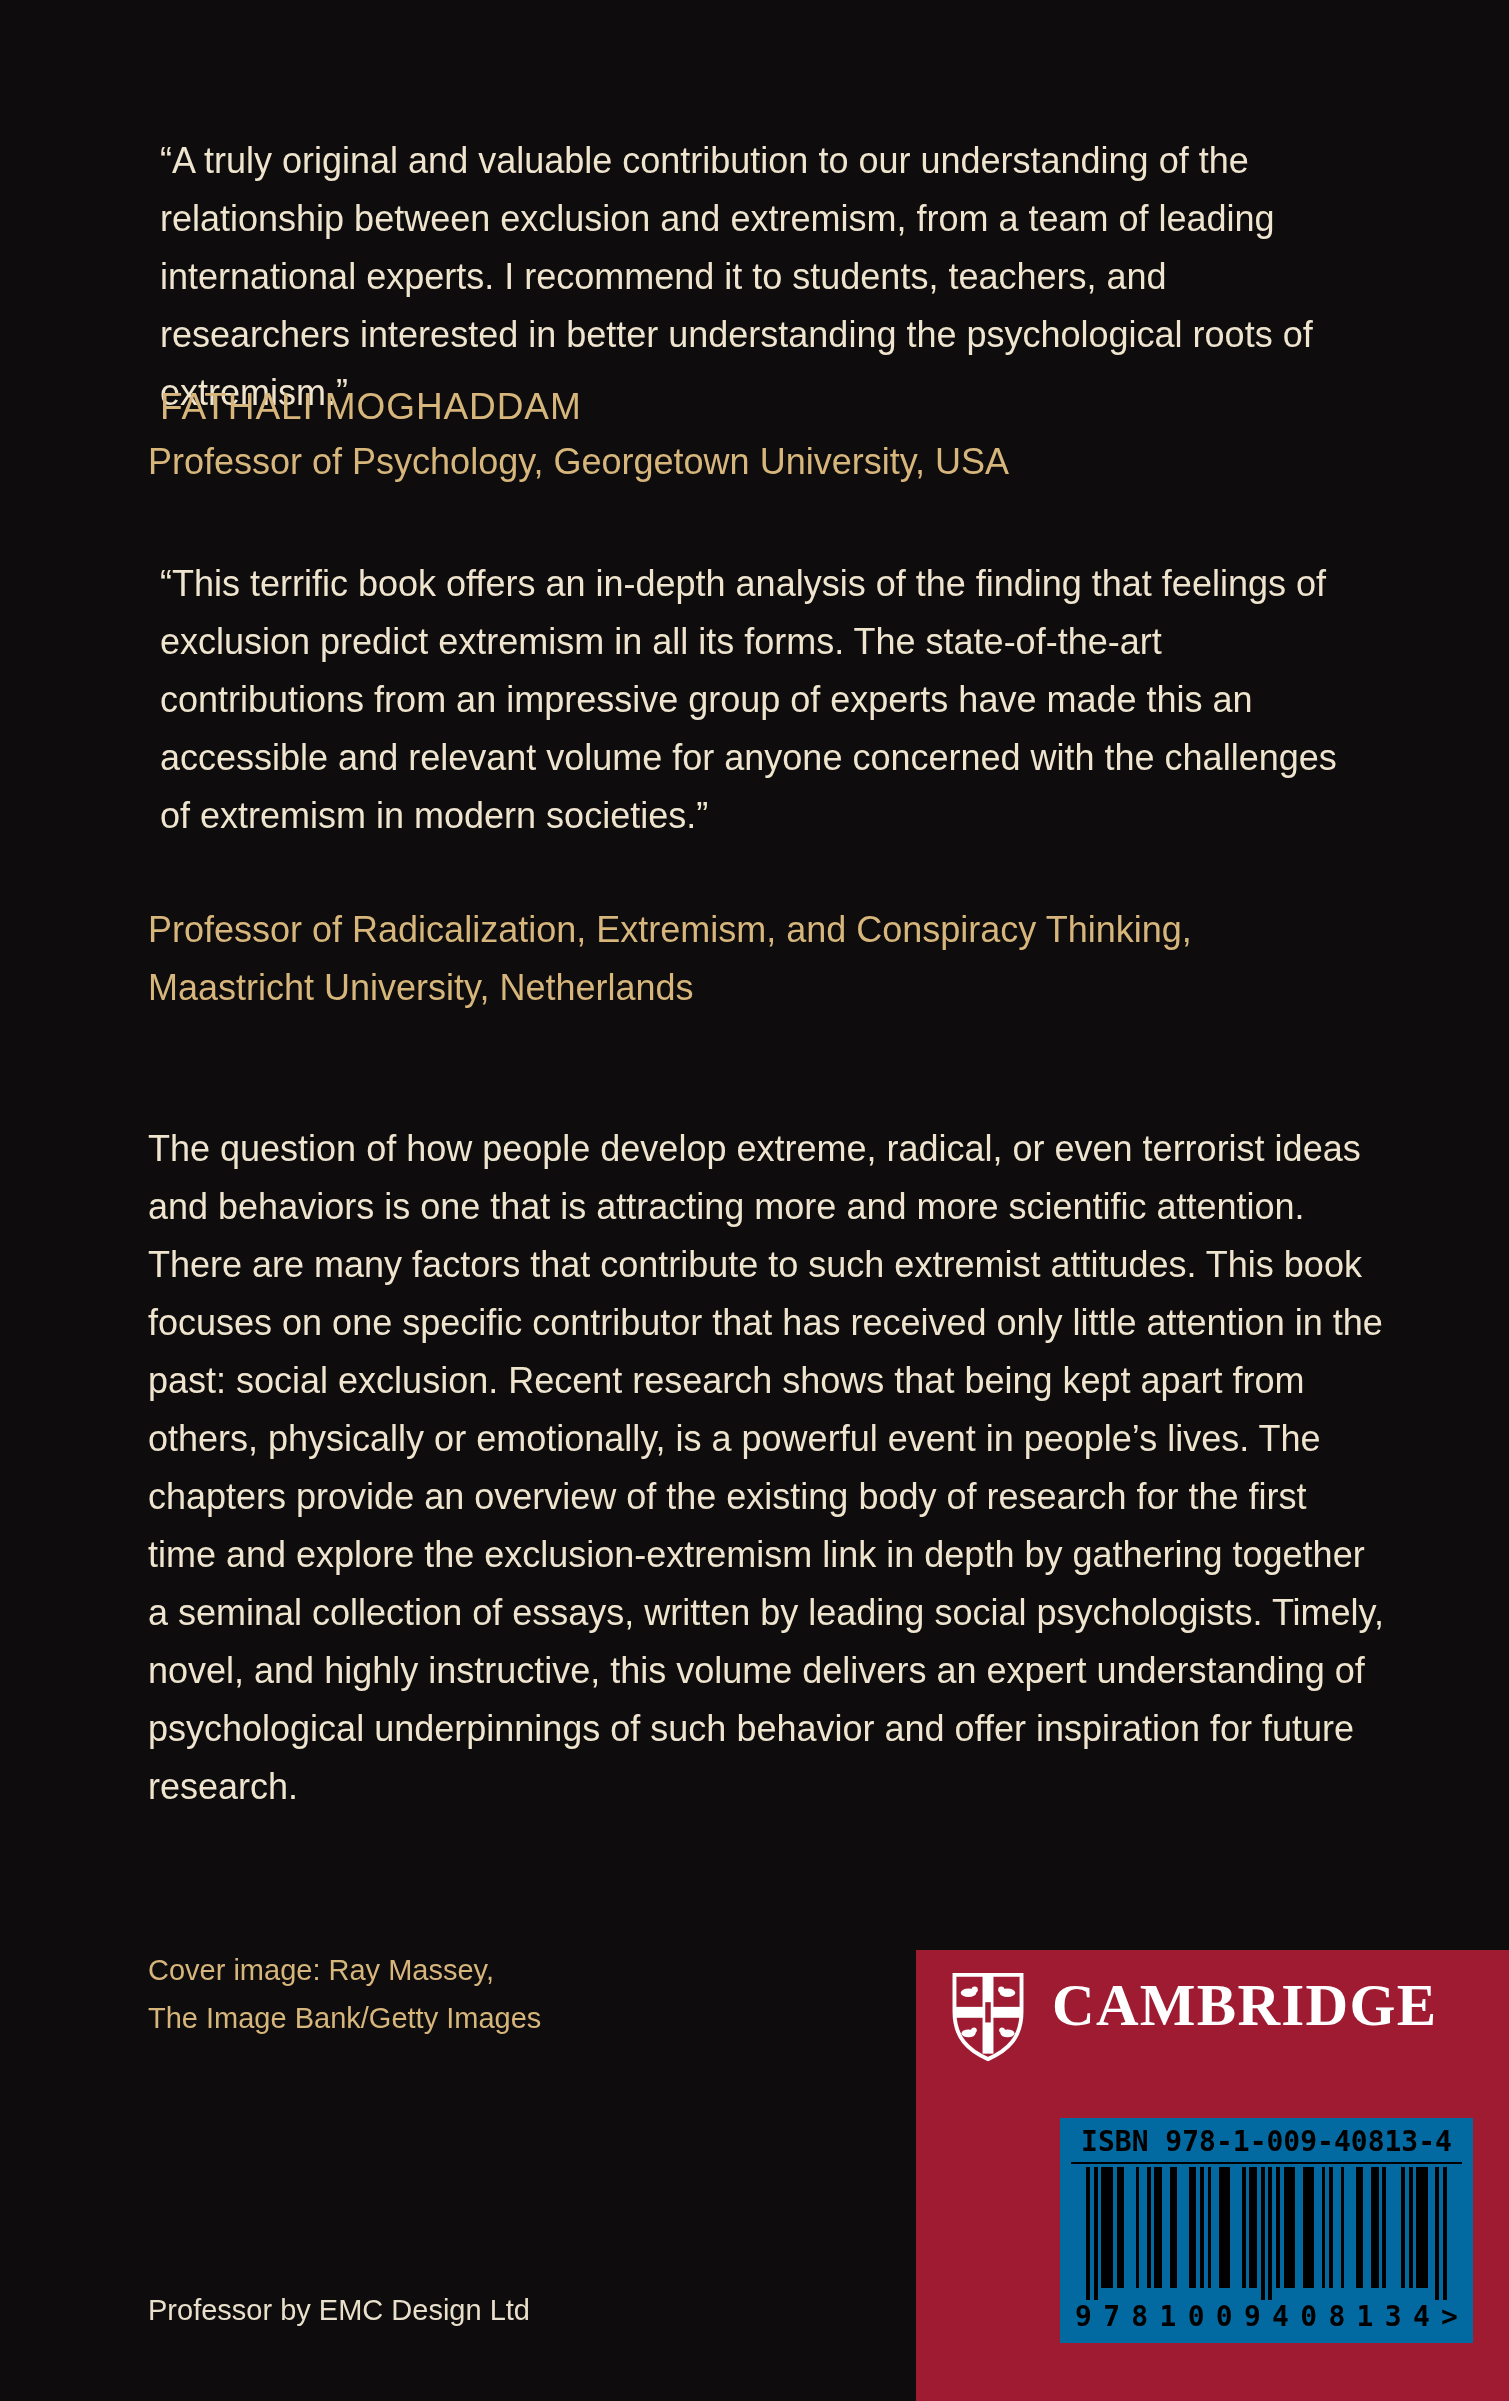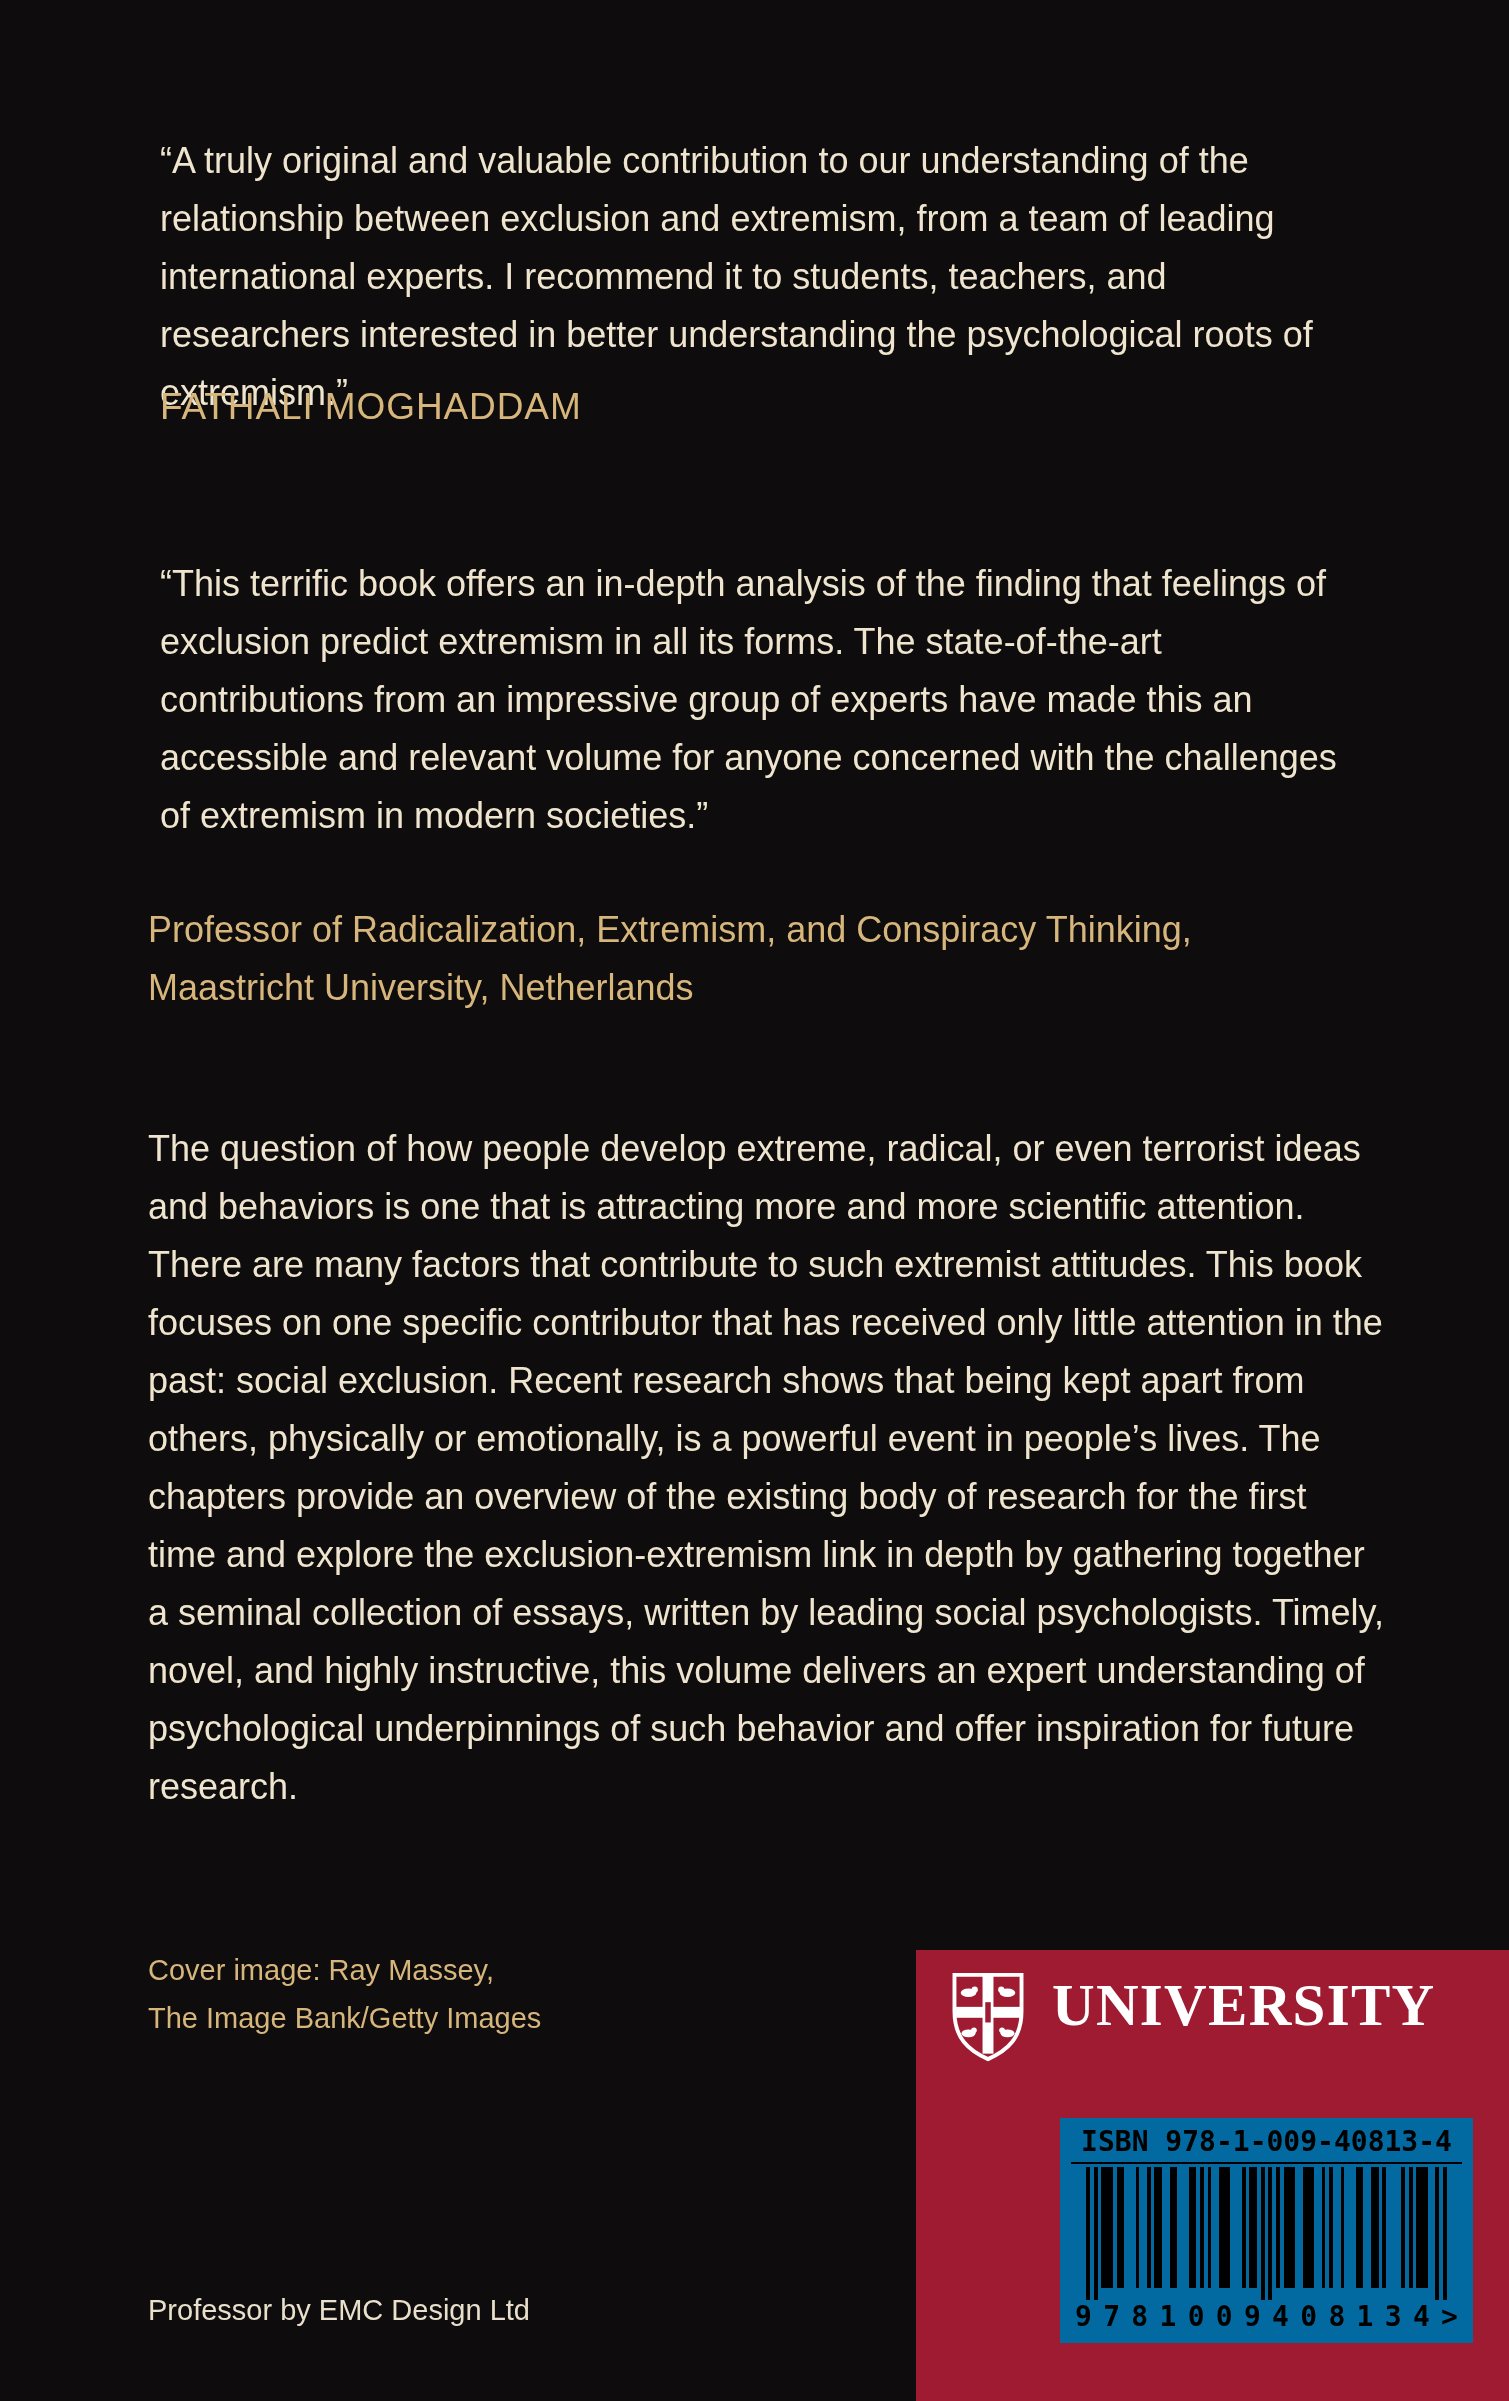--- a/index.html
+++ b/index.html
@@ -76,20 +76,21 @@
     font-size:28px;font-weight:700;line-height:30px;margin-top:0px;
   }
 </style>
 </head>
 <body style="background: rgb(15, 12, 13);">
 
 <div class="cover">
 
   <p class="quote abs" style="top:120px">“A truly original and valuable contribution to our understanding of the relationship between exclusion and extremism, from a team of leading international experts. I recommend it to students, teachers, and researchers interested in better understanding the psychological roots of extremism.”</p>
   <p class="attrib-name abs" style="top:374px">FATHALI MOGHADDAM</p>
+  <p class="attrib-role abs" style="top:433px">Professor of Psychology, Georgetown University, USA</p>
 
   <p class="quote abs" style="top:543px">“This terrific book offers an in-depth analysis of the finding that feelings of exclusion predict extremism in all its forms. The state-of-the-art contributions from an impressive group of experts have made this an accessible and relevant volume for anyone concerned with the challenges of extremism in modern societies.”</p>
   <p class="attrib-role abs" style="top:901px;width:1107px">Professor of Radicalization, Extremism, and Conspiracy Thinking, Maastricht University, Netherlands</p>
 
   <p class="description abs" style="top:1120px">The question of how people develop extreme, radical, or even terrorist ideas and behaviors is one that is attracting more and more scientific attention. There are many factors that contribute to such extremist attitudes. This book focuses on one specific contributor that has received only little attention in the past: social exclusion. Recent research shows that being kept apart from others, physically or emotionally, is a powerful event in people’s lives. The chapters provide an overview of the existing body of research for the first time and explore the exclusion-extremism link in depth by gathering together a seminal collection of essays, written by leading social psychologists. Timely, novel, and highly instructive, this volume delivers an expert understanding of psychological underpinnings of such behavior and offer inspiration for future research.</p>
 
   <div class="abs" style="top:1946px">
     <p class="credit-line">Cover image: Ray Massey,</p>
     <p class="credit-line">The Image Bank/Getty Images</p>
   </div>
@@ -111,21 +112,21 @@
             <circle cx="67" cy="24" r="4"></circle>
           <ellipse cx="25" cy="80" rx="9" ry="5"></ellipse>
             <circle cx="32" cy="76" r="3.6"></circle>
           <ellipse cx="75" cy="80" rx="9" ry="5"></ellipse>
             <circle cx="68" cy="76" r="3.6"></circle>
         </g>
       </svg>
     </span>
 
     <div class="wordmark">
-      <p class="wm1">UNIVERSITY</p>
+      <p class="wm1">CAMBRIDGE</p>
     </div>
 
     <div class="isbn-box">
       <div class="isbn-label">ISBN 978-1-009-40813-4</div>
       <div class="isbn-rule"></div>
       <div class="barcode">
           <div class="module guard" style="background: rgb(0, 0, 0);"></div>
           <div class="module guard" style="background: transparent;"></div>
           <div class="module guard" style="background: rgb(0, 0, 0);"></div>
           <div class="module" style="background: transparent;"></div>

